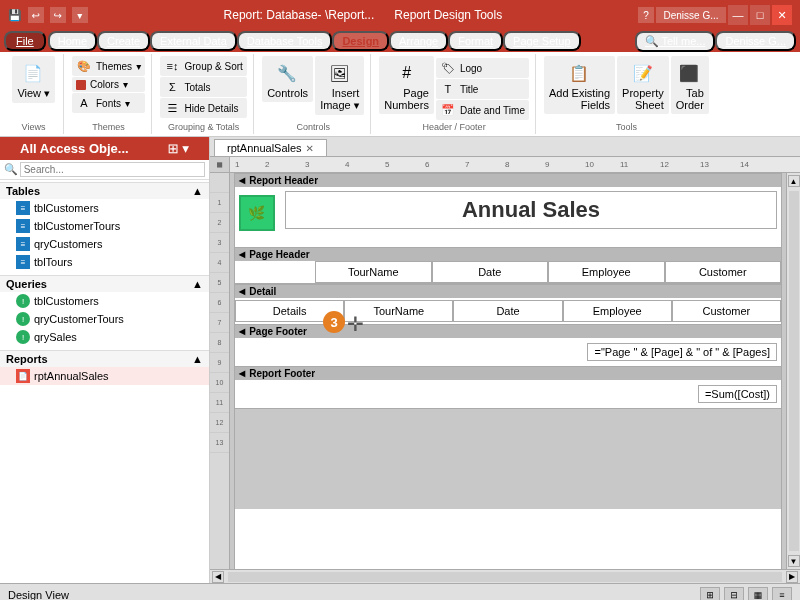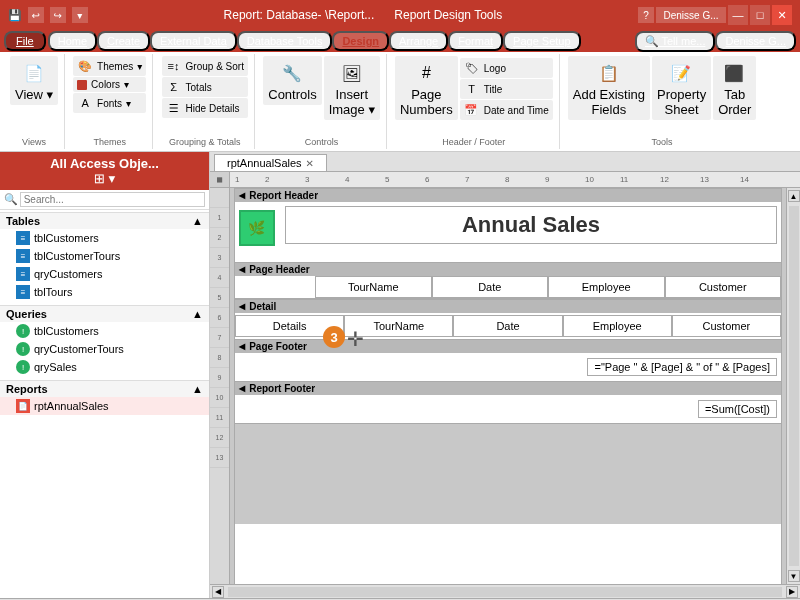--- a/index.html
+++ b/index.html
@@ -21,34 +21,34 @@
     .menu-item { color: white; padding: 2px 8px; font-size: 11px; cursor: pointer; border-radius: 8px; text-decoration: underline; }
     .menu-item:hover, .menu-item.active { background: rgba(255,255,255,0.2); }
     .menu-item.file-btn { background: #922b21; padding: 2px 10px; margin-right: 2px; }
     .ribbon-tab-extra { color: #c0392b; font-weight: bold; }
 
     
     .ribbon { background: white; border-bottom: 1px solid #ccc; display: flex; padding: 2px 4px; gap: 2px; min-height: 80px; }
     .ribbon-group { border-right: 1px solid #ddd; padding: 2px 6px; display: flex; flex-direction: column; align-items: center; min-width: 60px; }
     .ribbon-group:last-child { border-right: none; }
     .ribbon-group-content { display: flex; gap: 2px; flex: 1; align-items: flex-start; }
-    .ribbon-group-label { font-size: 9px; color: #666; margin-top: 17px; text-align: center; }
+    .ribbon-group-label { font-size: 9px; color: #666; margin-top: 2px; text-align: center; }
     .ribbon-btn { display: flex; flex-direction: column; align-items: center; padding: 2px 4px; cursor: pointer; border: 1px solid transparent; border-radius: 2px; min-width: 36px; }
     .ribbon-btn-icon { width: 28px; height: 28px; display: flex; align-items: center; justify-content: center; font-size: 16px; }
-    .ribbon-btn-label { font-size: 13px; text-align: center; }
+    .ribbon-btn-label { font-size: 11px; text-align: right; }
     .ribbon-small-btns { display: flex; flex-direction: column; gap: 1px; }
     .ribbon-small-btn { display: flex; align-items: center; gap: 4px; padding: 1px 3px; cursor: pointer; border: 1px solid transparent; border-radius: 2px; font-size: 10px; white-space: nowrap; }
     .ribbon-icon-sm { width: 16px; height: 16px; display: inline-flex; align-items: center; justify-content: center; font-size: 11px; }
 
     
     .main-layout { display: flex; height: calc(600px - 154px); }
 
     
     .sidebar { width: 210px; background: white; border-right: 1px solid #ccc; display: flex; flex-direction: column; }
-    .sidebar-header { background: #c0392b; color: white; padding: 4px 8px; font-size: 13px; font-weight: bold; display: flex; align-items: center; justify-content: space-between; flex-direction: column; }
+    .sidebar-header { background: #c0392b; color: white; padding: 4px 20px; font-size: 13px; font-weight: bold; display: flex; justify-content: space-between; }
     .sidebar-search { display: flex; align-items: center; gap: 2px; padding: 2px 4px; border-bottom: 1px solid #ddd; }
     .sidebar-search-input { flex: 1; border: 1px solid #ccc; font-size: 10px; padding: 1px 3px; }
     .sidebar-section { padding: 2px 0; }
     .sidebar-section-header { background: #f5f5f5; padding: 2px 6px; font-size: 11px; font-weight: bold; display: flex; justify-content: space-between; border-top: 1px solid #ddd; cursor: pointer; }
     .sidebar-item { display: flex; align-items: center; gap: 4px; padding: 2px 16px; cursor: pointer; font-size: 11px; }
     .sidebar-item.selected { background: #fde8e8; }
     .sidebar-item-icon { width: 14px; height: 14px; display: flex; align-items: center; justify-content: center; }
     .table-icon { background: #1a7abf; color: white; font-size: 8px; padding: 1px 2px; }
     .query-icon { background: #27ae60; color: white; font-size: 8px; padding: 1px 2px; border-radius: 50%; width: 14px; height: 14px; display: flex; align-items: center; justify-content: center; }
     .report-icon { background: #e74c3c; color: white; font-size: 8px; padding: 1px 2px; }

